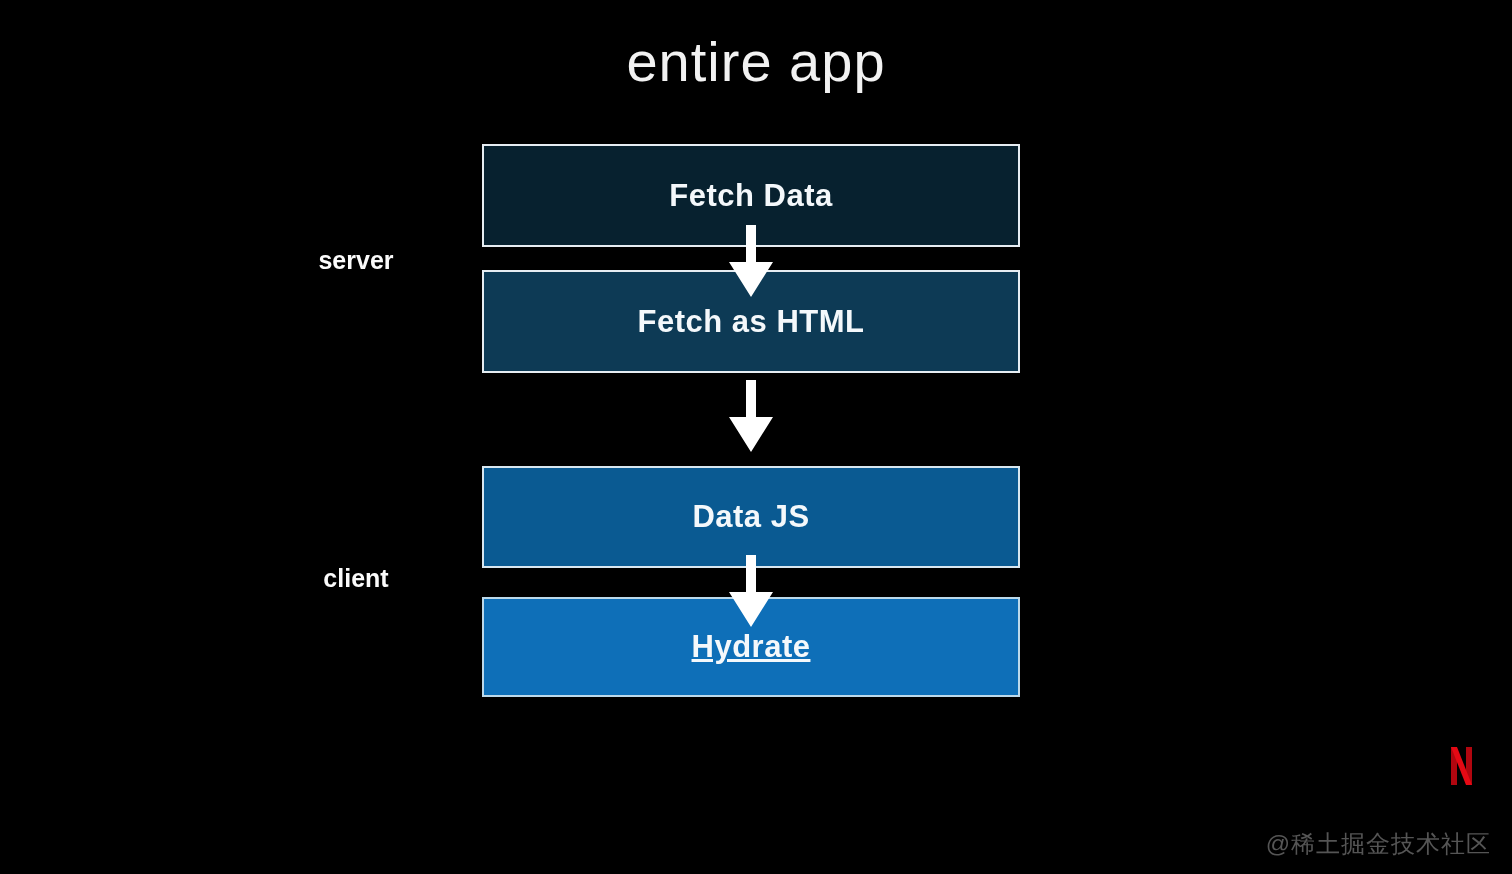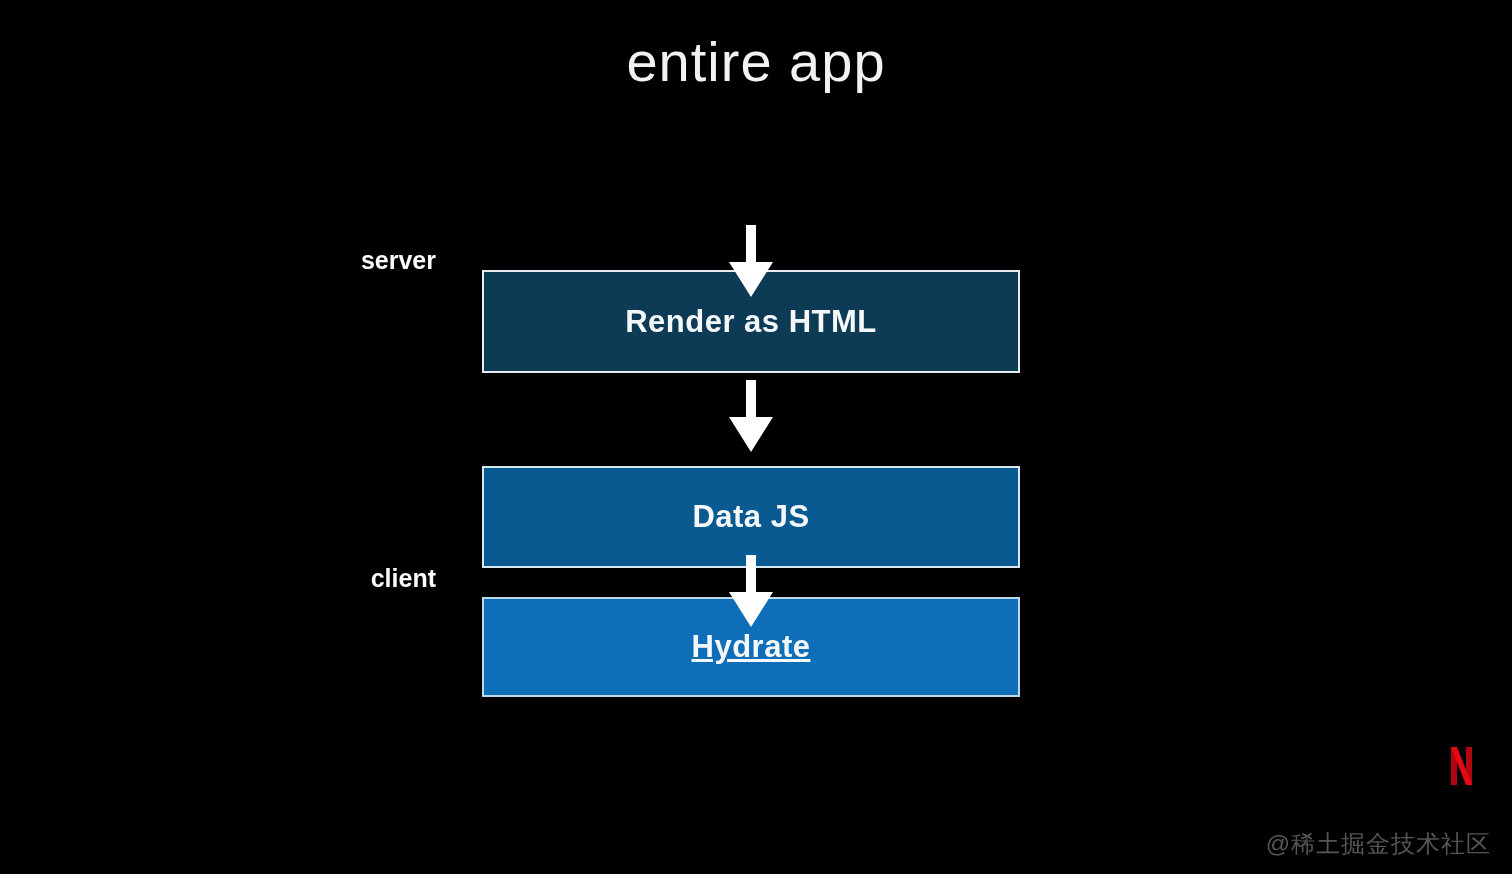--- a/index.html
+++ b/index.html
@@ -42,21 +42,21 @@
     letter-spacing: 0.5px;
   }
   .step-1 { top: 144px; height: 103px; }
   .step-2 { top: 270px; height: 103px; }
   .step-3 { top: 466px; height: 102px; }
   .step-4 { top: 597px; height: 100px; }
   .side-label {
     position: absolute;
     left: 276px;
     width: 160px;
-    text-align: right;
+    text-align: center;
     font-weight: bold;
     font-size: 25px;
     color: #fbfbfb;
   }
   .side-label-server { top: 246px; }
   .side-label-client { top: 564px; }
   .down-arrow {
     position: absolute;
     left: 729px;
     width: 44px;
@@ -82,23 +82,26 @@
     letter-spacing: 1px;
   }
 </style>
 </head>
 <body>
 
 <div class="stage" style="background: rgb(0, 0, 0);">
 
   <div class="slide-title">entire app</div>
 
+  <div class="step step-1" style="background-color: rgb(7, 33, 47); border-color: rgb(230, 237, 242); color: rgb(244, 248, 251);">
+    <span>Fetch Data</span>
+  </div>
 
   <div class="step step-2" style="background-color: rgb(13, 58, 85); border-color: rgb(230, 237, 242); color: rgb(244, 248, 251);">
-    <span>Render as HTML</span>
+    <span>Fetch as HTML</span>
   </div>
 
   <div class="step step-3" style="background-color: rgb(10, 90, 146); border-color: rgb(216, 231, 240); color: rgb(244, 248, 251);">
     <span>Data JS</span>
   </div>
 
   <div class="step step-4" style="background-color: rgb(14, 111, 184); border-color: rgb(188, 217, 234); color: rgb(244, 248, 251); text-decoration: underline;">
     <span>Hydrate</span>
   </div>
 

